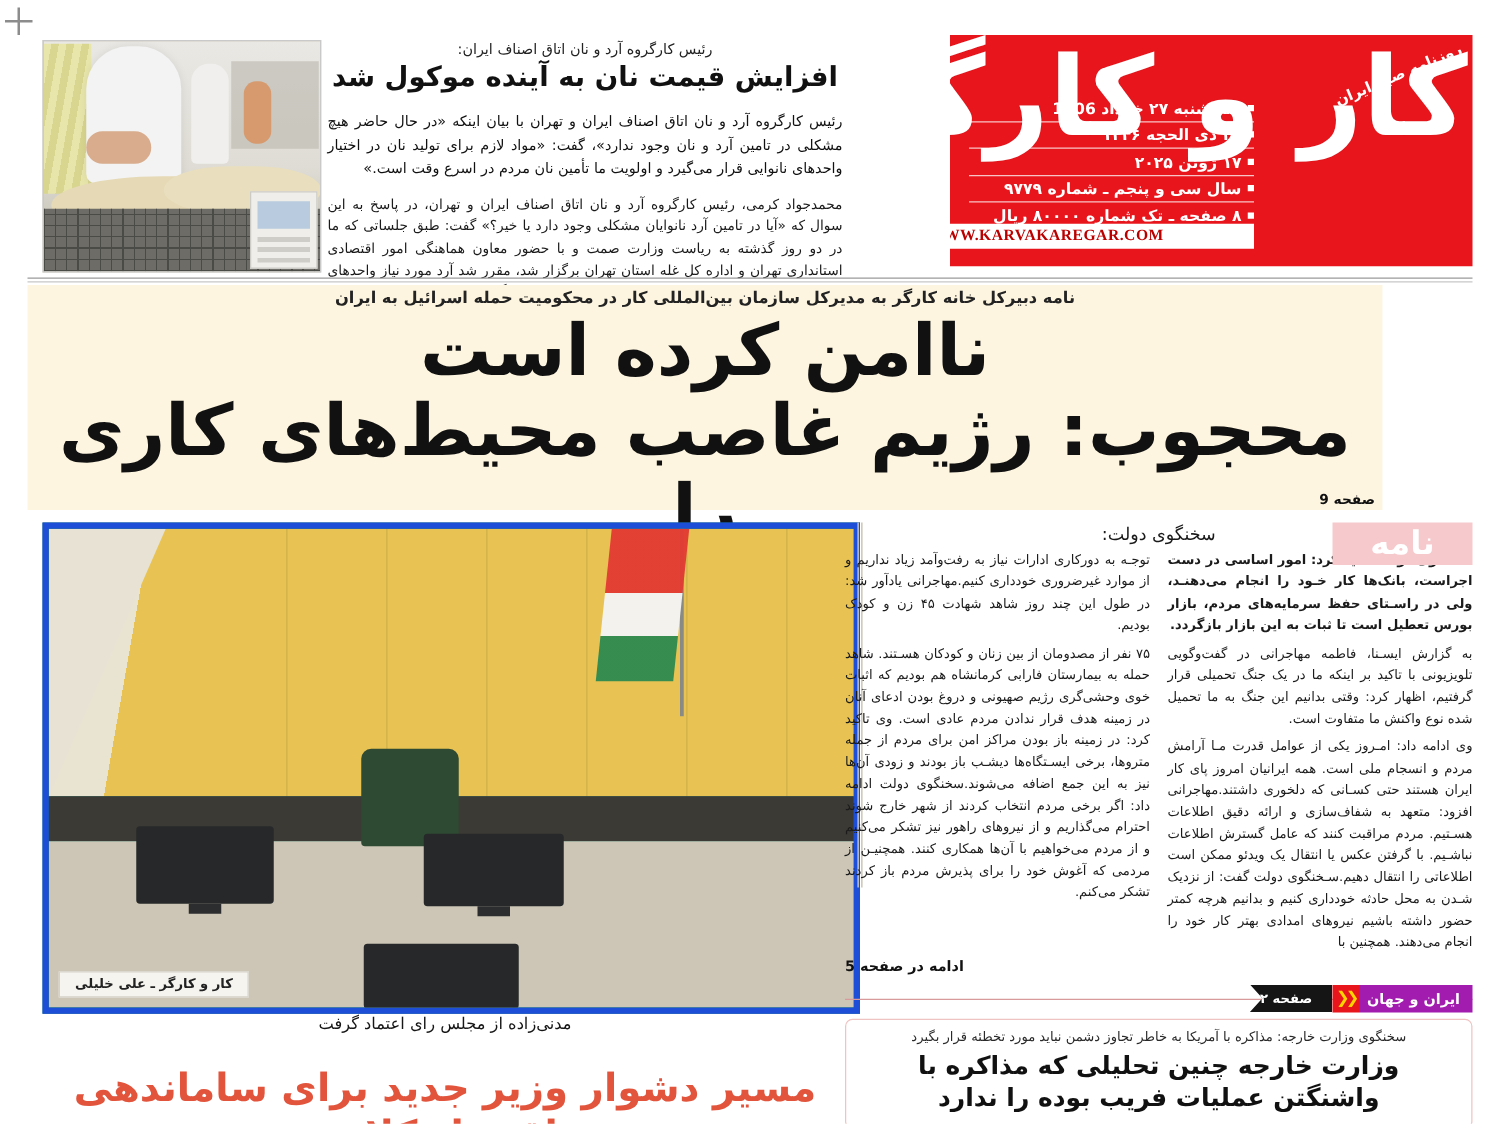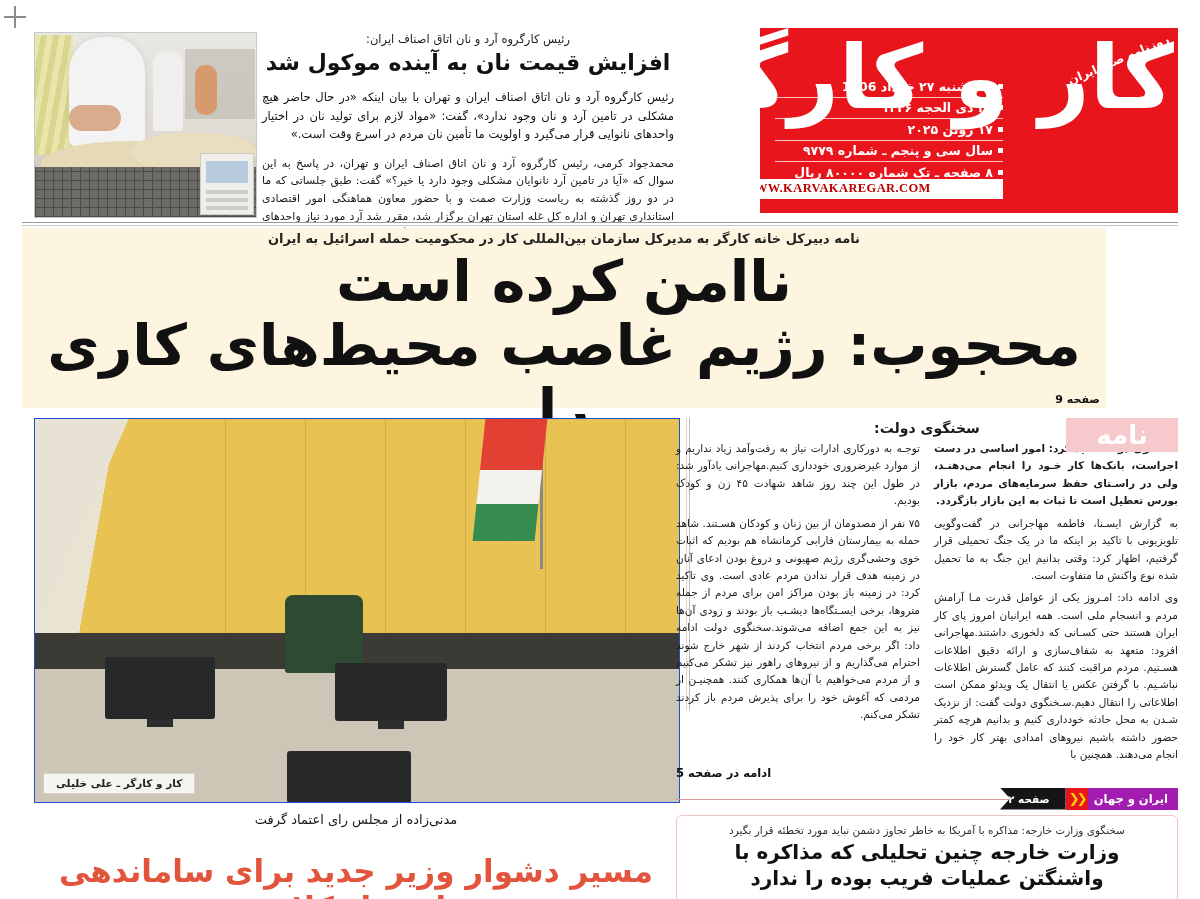--- a/index.html
+++ b/index.html
@@ -104,21 +104,21 @@
     font-size:57px;font-weight:bold;color:#111;line-height:1.12;
     letter-spacing:-1px;
   }
   .bn-page{
     position:absolute;right:6px;bottom:2px;font-size:11px;font-weight:bold;color:#111;
   }
 
   
   .mainphoto{
     position:absolute;left:34px;top:418px;width:644px;height:383px;
-    border:1px solid #1d4ed8;overflow:hidden;background:#0f766e;
+    border:5px solid #1d4ed8;overflow:hidden;background:#0f766e;
   }
   .mp-wall{position:absolute;left:0;top:0;width:644px;height:214px;background:linear-gradient(100deg,#e9e3d2 0 12%,#e8c353 12% 100%);}
   .mp-wallL{position:absolute;left:0;top:0;width:120px;height:214px;background:#e7e2d3;clip-path:polygon(0 0,78% 0,0 100%);}
   .mp-panel{position:absolute;top:0;width:1px;height:214px;background:rgba(0,0,0,.10);}
   .mp-base{position:absolute;left:0;top:214px;width:644px;height:36px;background:#3c3a34;}
   .mp-floor{position:absolute;left:0;top:250px;width:644px;height:133px;background:#cdc6b6;}
   .mp-flag{position:absolute;right:138px;top:0;width:62px;height:122px;background:linear-gradient(180deg,#e23b32 0 42%,#f4f4f4 42% 70%,#2f8a4f 70% 100%);transform:skewX(-6deg);opacity:.96;}
   .mp-flagpole{position:absolute;right:136px;top:0;width:3px;height:150px;background:#8a8a85;}
   .mp-monitor{position:absolute;background:#26282a;border-radius:3px;}
   .mp-monitor:after{content:"";position:absolute;left:50%;bottom:-8px;width:26px;height:8px;margin-left:-13px;background:#2b2d2f;}
@@ -139,21 +139,21 @@
   .rightcol{position:absolute;right:22px;top:418px;width:502px;}
   .rc-vline{position:absolute;right:510px;top:418px;width:1px;height:292px;background:#c0b9a4;}
   .rc-vline2{position:absolute;right:513px;top:418px;width:1px;height:292px;background:#ded7c3;}
 
   .jostar-tag{
     position:absolute;right:0;top:0;width:112px;height:34px;
     background:#f6c9cc;color:#fff;font-size:26px;font-weight:bold;
     text-align:center;line-height:34px;overflow:hidden;letter-spacing:-1px;
   }
   .rc-kicker{
-    text-align:center;font-size:14px;font-weight:bold;color:#1a1a1a;
+    text-align:center;font-size:14px;font-weight:normal;color:#1a1a1a;
     margin:2px 0 4px;
   }
   .rc-head{
     text-align:center;font-size:24px;font-weight:bold;color:#111;
     line-height:1.25;margin-bottom:8px;
   }
   .rc-cols{column-count:2;column-gap:14px;column-rule:none;}
   .rc-cols p{margin:0 0 5px;font-size:10.5px;line-height:1.66;color:#1b1b1b;text-align:justify;}
   .rc-cols p.b{font-weight:bold;}
   .rc-cont{

